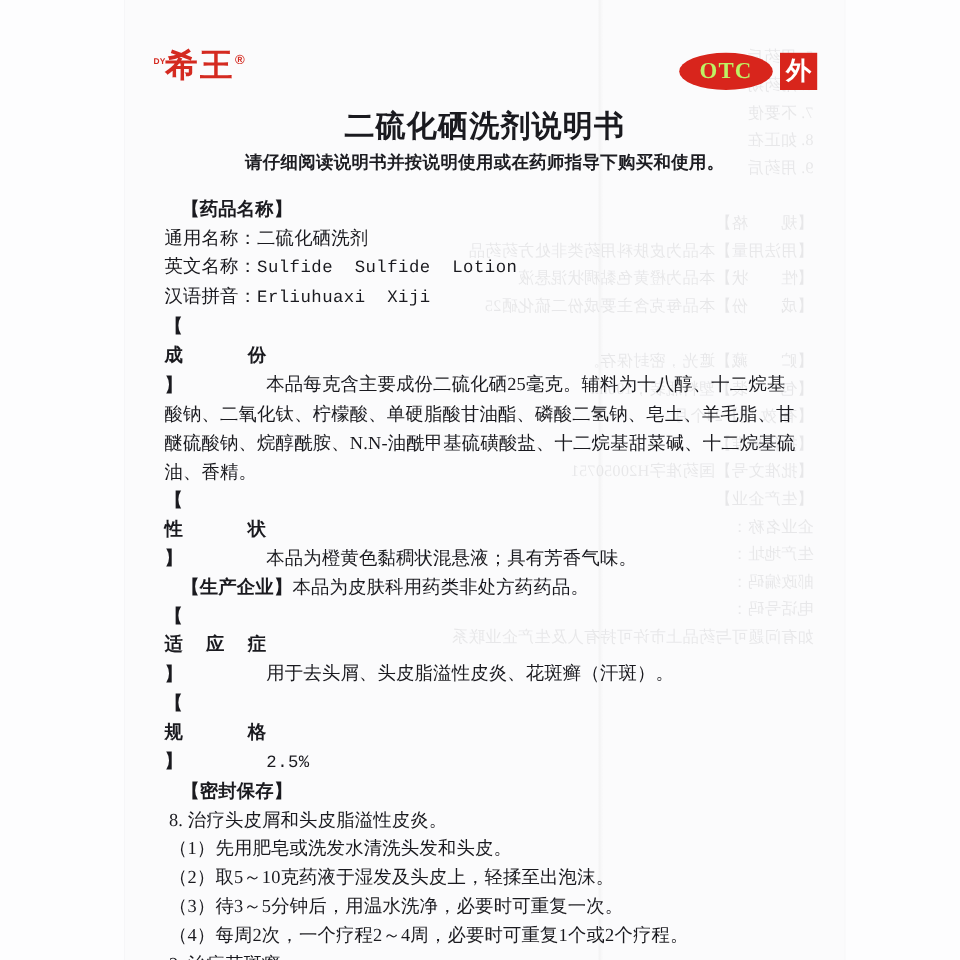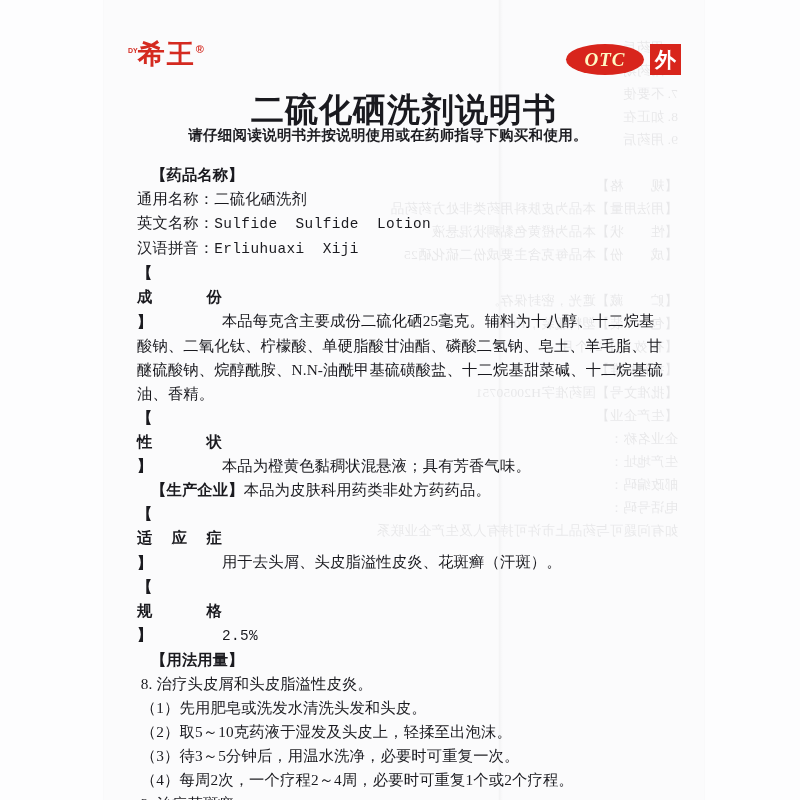--- a/index.html
+++ b/index.html
@@ -104,30 +104,29 @@
     top: 44px;
     display: flex;
     align-items: center;
     gap: 6px;
   }
   #otc-badge {
     width: 78px;
     height: 31px;
     border-radius: 50%;
     background: #d8251c;
-    color: #fef9c3;
+    color: #bef264;
     font-family: "Liberation Serif", "DejaVu Serif", serif;
     font-weight: bold;
     font-size: 19px;
     letter-spacing: 1px;
     display: flex;
     align-items: center;
     justify-content: center;
     line-height: 1;
-    font-style: italic;
   }
   #ext-badge {
     width: 31px;
     height: 31px;
     background: #d8251c;
     color: #ffffff;
     font-family: "Liberation Sans", "DejaVu Sans", sans-serif;
     font-weight: bold;
     font-size: 21px;
     display: flex;
@@ -138,27 +137,27 @@
 
   
   #title {
     position: absolute;
     left: 104px;
     top: 88px;
     width: 600px;
     text-align: center;
     font-family: "Liberation Serif", "DejaVu Serif", serif;
     font-weight: bold;
-    font-size: 33px;
+    font-size: 25px;
     letter-spacing: 1px;
     color: #1a1a1f;
   }
   #subtitle {
     position: absolute;
-    left: 88px;
+    left: 104px;
     top: 126px;
     width: 600px;
     text-align: center;
     font-family: "Liberation Serif", "DejaVu Serif", serif;
     font-weight: bold;
     font-size: 14.5px;
     letter-spacing: 0.3px;
     color: #1d1d22;
   }
 
@@ -257,21 +256,21 @@
     <div class="line">油、香精。</div>
 
     <div class="line"><span class="label-box">【<span class="inner"><span>性</span><span>状</span></span>】</span><span>本品为橙黄色黏稠状混悬液；具有芳香气味。</span></div>
 
     <div class="line"><span class="sec-head">【生产企业】</span><span>本品为皮肤科用药类非处方药药品。</span></div>
 
     <div class="line"><span class="label-box">【<span class="inner"><span>适</span><span>应</span><span>症</span></span>】</span><span>用于去头屑、头皮脂溢性皮炎、花斑癣（汗斑）。</span></div>
 
     <div class="line"><span class="label-box">【<span class="inner"><span>规</span><span>格</span></span>】</span><span class="mono">2.5%</span></div>
 
-    <div class="line sec-head">【用法用量】</div>
+    <div class="line sec-head">【密封保存】</div>
     <div class="line indent1">8. 治疗头皮屑和头皮脂溢性皮炎。</div>
     <div class="line indent1">（1）先用肥皂或洗发水清洗头发和头皮。</div>
     <div class="line indent1">（2）取5～10克药液于湿发及头皮上，轻揉至出泡沫。</div>
     <div class="line indent1">（3）待3～5分钟后，用温水洗净，必要时可重复一次。</div>
     <div class="line indent1">（4）每周2次，一个疗程2～4周，必要时可重复1个或2个疗程。</div>
     <div class="line indent1">2. 治疗花斑癣。</div>
 
   </div>
 </div>
 

